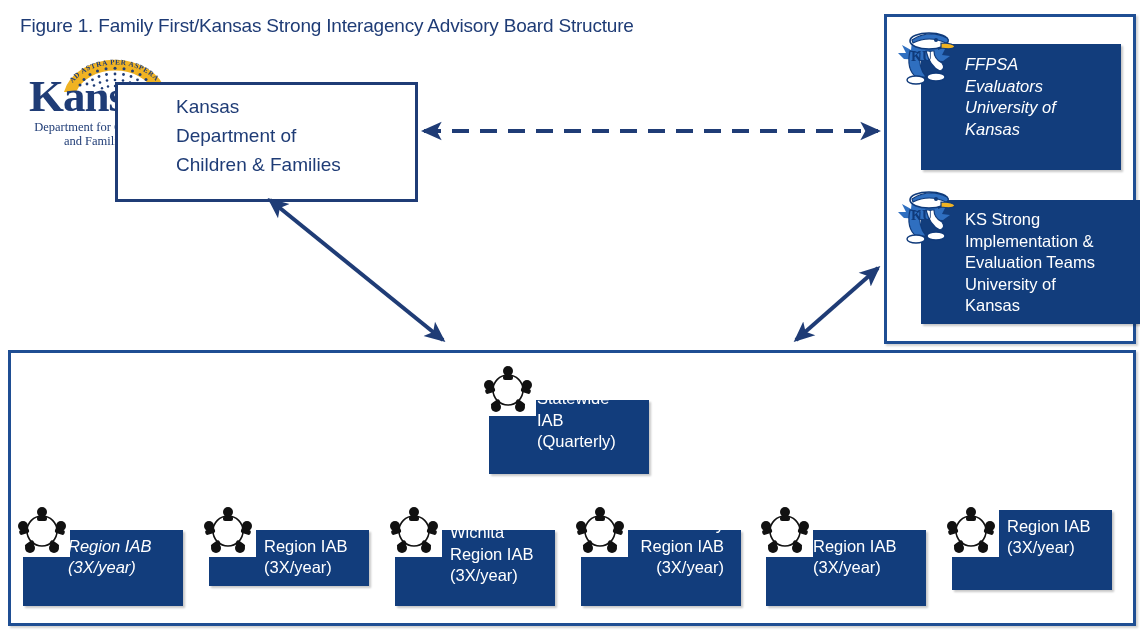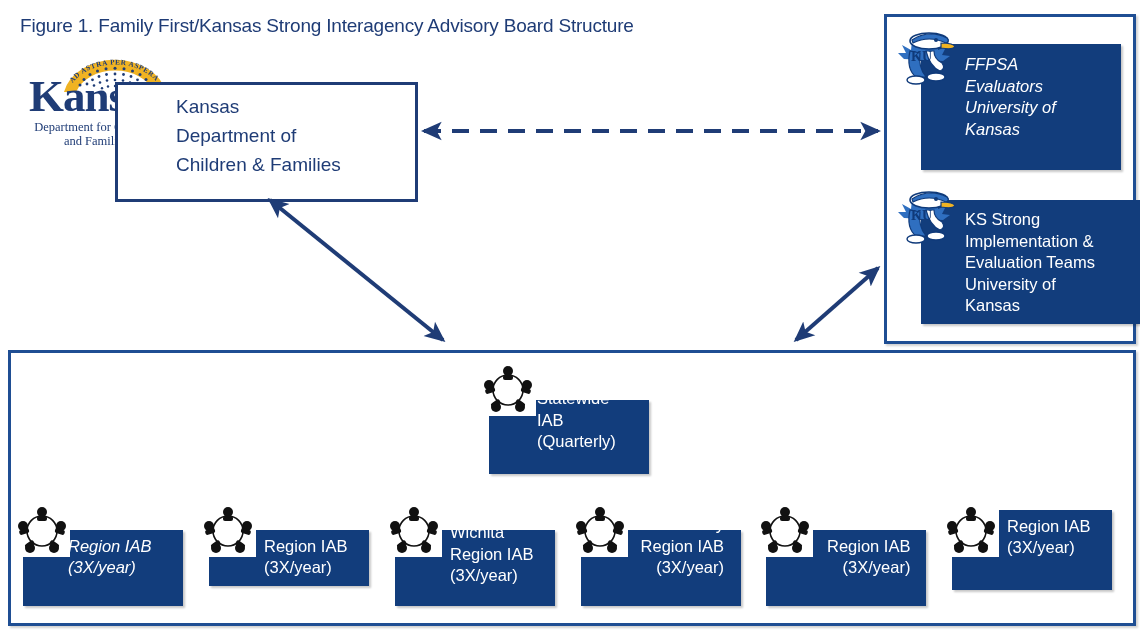--- a/index.html
+++ b/index.html
@@ -280,21 +280,21 @@
     <circle cx="47" cy="22" r="5"></circle>
       <rect x="41" y="25" width="10" height="5" rx="2" transform="rotate(18 46 27)"></rect>
     <circle cx="16" cy="44" r="5"></circle>
       <rect x="11" y="38" width="10" height="5" rx="2" transform="rotate(-35 16 41)"></rect>
     <circle cx="40" cy="44" r="5"></circle>
       <rect x="35" y="38" width="10" height="5" rx="2" transform="rotate(35 40 41)"></rect>
   </g>
 </svg>
 
 <div class="bluebox" style="left:766px;top:530px;width:160px;height:76px;">
-  <div class="btext" style="left:61px;top:-16px;text-align:right;">Northeast
+  <div class="btext" style="left:47px;top:-16px;">Northeast
 Region IAB
 (3X/year)</div>
 </div>
 <svg class="ring-icon" style="left:757px;top:504px;width:56px;height:53px;" viewBox="0 0 56 53">
   <rect x="0" y="0" width="56" height="53" fill="#ffffff"></rect>
   <g stroke="#111111" stroke-width="1.6" fill="none">
       <circle cx="28" cy="27" r="15"></circle>
     </g>
   <g fill="#111111">
     <circle cx="28" cy="8" r="5"></circle>

